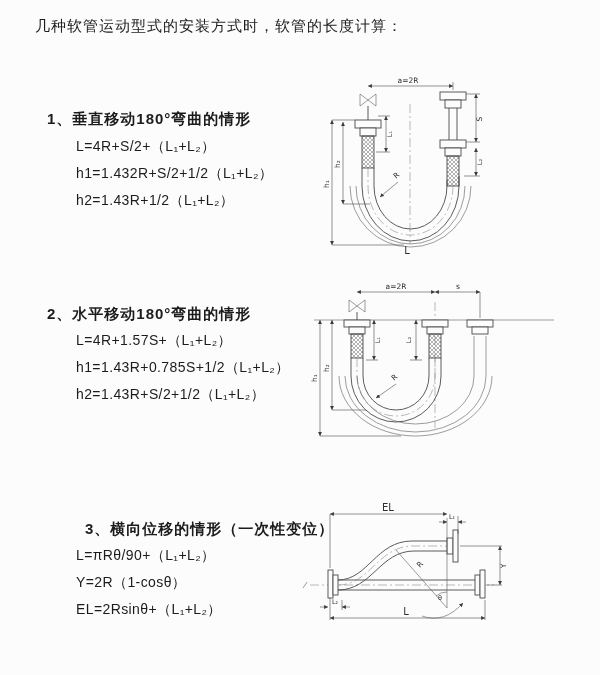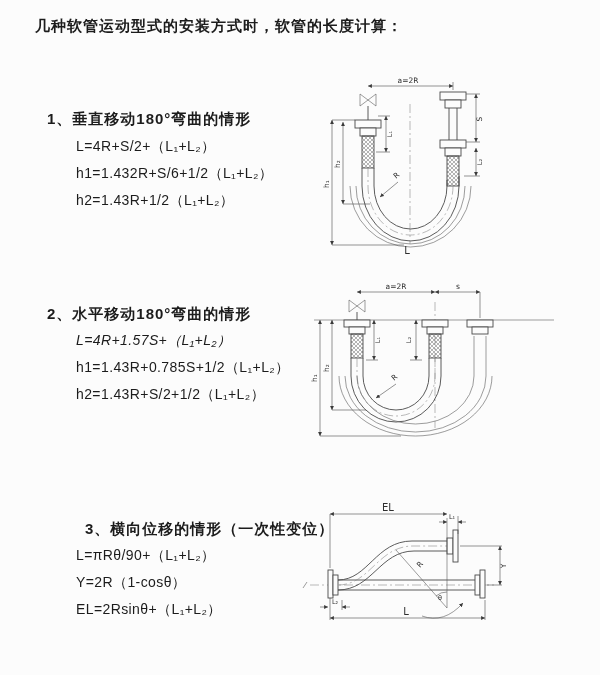--- a/index.html
+++ b/index.html
@@ -1,18 +1,18 @@
 <!DOCTYPE html>
 <html><head>
 <meta charset="utf-8">
 <style>
   html,body{margin:0;padding:0;background:#ffffff;}
   #page{position:relative;width:600px;height:675px;background:#fcfcfc;overflow:hidden;
         font-family:"Liberation Sans","DejaVu Sans",sans-serif;color:#1c1c1c;}
-  .title{position:absolute;left:35px;top:17px;font-size:15px;font-weight:bold;letter-spacing:1px;}
+  .title{position:absolute;left:35px;top:17px;font-size:15px;font-weight:normal;letter-spacing:1px;}
   .sec-heading{position:absolute;font-size:15px;font-weight:bold;letter-spacing:1px;white-space:nowrap;}
   .formula{position:absolute;left:76px;font-size:14px;letter-spacing:0.4px;white-space:nowrap;}
   .diagram{position:absolute;}
   svg{overflow:visible;}
   svg text{font-family:"DejaVu Sans",sans-serif;fill:#2f2f2f;}
   .ln{stroke:#4a4a4a;stroke-width:0.9;fill:none;}
   .thin{stroke:#5a5a5a;stroke-width:0.6;fill:none;}
   .dim{stroke:#4a4a4a;stroke-width:0.6;fill:none;}
   .cl{stroke:#8a8a8a;stroke-width:0.6;fill:none;stroke-dasharray:9 3 2 3;}
   .fl{fill:#fcfcfc;stroke:#4a4a4a;stroke-width:0.9;}
@@ -23,25 +23,25 @@
 </style>
 </head>
 <body>
 
 <div id="page">
 
   <div class="title">几种软管运动型式的安装方式时，软管的长度计算：</div>
 
   <div class="sec-heading" style="left:47px;top:110px;">1、垂直移动180°弯曲的情形</div>
   <div class="formula" style="top:138px;">L=4R+S/2+（L₁+L₂）</div>
-  <div class="formula" style="top:165px;">h1=1.432R+S/6+1/2（L₁+L₂）</div>
+  <div class="formula" style="top:165px;">h1=1.432R+S/2+1/2（L₁+L₂）</div>
   <div class="formula" style="top:192px;text-align:right;">h2=1.43R+1/2（L₁+L₂）</div>
 
   <div class="sec-heading" style="left:47px;top:305px;">2、水平移动180°弯曲的情形</div>
-  <div class="formula" style="top:332px;font-style:italic;">L=4R+1.57S+（L₁+L₂）</div>
+  <div class="formula" style="top:332px;">L=4R+1.57S+（L₁+L₂）</div>
   <div class="formula" style="top:359px;">h1=1.43R+0.785S+1/2（L₁+L₂）</div>
   <div class="formula" style="top:386px;">h2=1.43R+S/2+1/2（L₁+L₂）</div>
 
   <div class="sec-heading" style="left:47px;top:520px;margin-left:38px;">3、横向位移的情形（一次性变位）</div>
   <div class="formula" style="top:547px;">L=πRθ/90+（L₁+L₂）</div>
   <div class="formula" style="top:574px;">Y=2R（1-cosθ）</div>
   <div class="formula" style="top:601px;">EL=2Rsinθ+（L₁+L₂）</div>
 
   <svg width="0" height="0" style="position:absolute">
     <defs>

